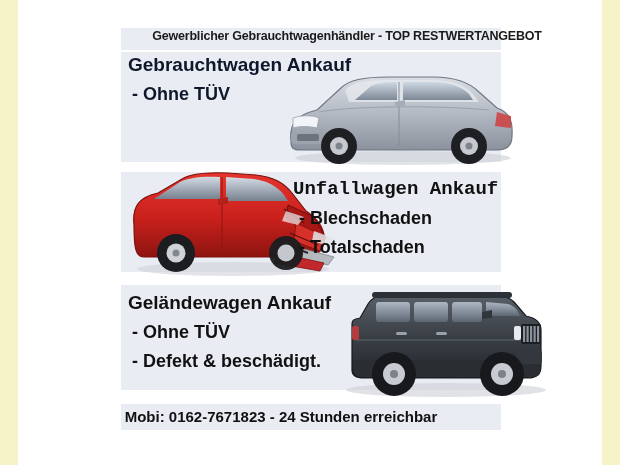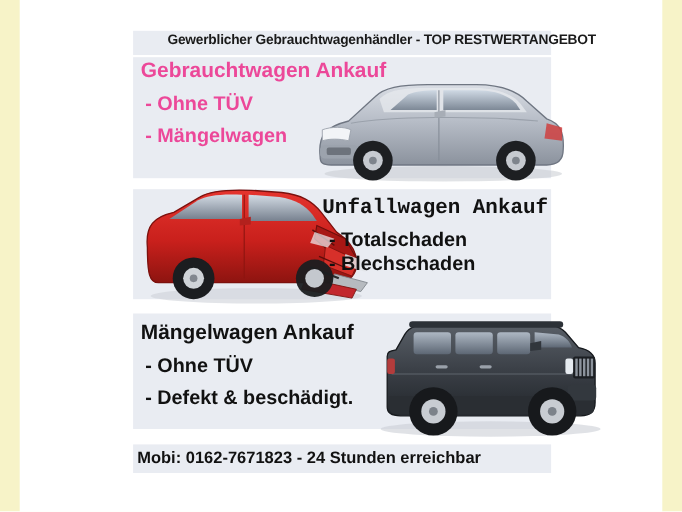--- a/index.html
+++ b/index.html
@@ -73,21 +73,21 @@
     background: #e9ecf2;
   }
   .block1-lines {
     position: absolute;
     left: 110px;
     top: 54px;
     width: 250px;
   }
   .block1-lines .ln {
     font-weight: bold;
-    color: #ec4899;
+    color: #0f172a;
     white-space: nowrap;
   }
   .block1-lines .ln1 { font-size: 19px; margin-bottom: 8px; }
   .block1-lines .ln2 { font-size: 18px; margin-bottom: 8px; padding-left: 4px;}
   .block1-lines .ln3 { font-size: 18px; padding-left: 4px;}
 
   
   .block2-bg {
     position: absolute;
     left: 103px;
@@ -221,21 +221,20 @@
       <circle cx="186" cy="86" r="18" fill="#1d1f22"></circle>
       <circle cx="186" cy="86" r="9" fill="#c6cad0"></circle>
       <circle cx="186" cy="86" r="3.5" fill="#7e848c"></circle>
 
       <path d="M112,42 L122,40 L122,46 L112,47 Z" fill="#a7adb6"></path>
     </svg>
 
     <div class="block1-lines">
       <div class="ln ln1">Gebrauchtwagen Ankauf</div>
       <div class="ln ln2">- Ohne TÜV</div>
-      <div class="ln ln3">- Mängelwagen</div>
     </div>
 
     <div class="block2-bg"></div>
 
     <svg class="car car-crashed" viewBox="0 0 210 115">
       <defs>
         <linearGradient id="bodyRed" x1="0" y1="0" x2="0" y2="1">
           <stop offset="0%" stop-color="#e5342e"></stop>
           <stop offset="55%" stop-color="#c9201c"></stop>
           <stop offset="100%" stop-color="#8d1410"></stop>
@@ -273,22 +272,22 @@
       <circle cx="48" cy="88" r="9.5" fill="#cfd3d8"></circle>
       <circle cx="48" cy="88" r="3.5" fill="#82878f"></circle>
       <circle cx="158" cy="88" r="17" fill="#1b1d20" opacity="0.95"></circle>
       <circle cx="158" cy="88" r="8.5" fill="#c4c8ce"></circle>
 
       <path d="M90,34 L100,32 L100,39 L90,40 Z" fill="#b3211d"></path>
     </svg>
 
     <div class="block2-lines">
       <div class="ln ln1">Unfallwagen Ankauf</div>
+      <div class="ln ln2">- Blechschaden</div>
       <div class="ln ln3">- Totalschaden</div>
-      <div class="ln ln2">- Blechschaden</div>
     </div>
 
     <div class="block3-bg"></div>
 
     <svg class="car car-suv" viewBox="0 0 215 125">
       <defs>
         <linearGradient id="bodyDark" x1="0" y1="0" x2="0" y2="1">
           <stop offset="0%" stop-color="#5a6068"></stop>
           <stop offset="50%" stop-color="#3b4047"></stop>
           <stop offset="100%" stop-color="#22262b"></stop>
@@ -335,21 +334,21 @@
       <circle cx="56" cy="96" r="11" fill="#c8ccd2"></circle>
       <circle cx="56" cy="96" r="4" fill="#7c828a"></circle>
       <circle cx="164" cy="96" r="22" fill="#17191c"></circle>
       <circle cx="164" cy="96" r="11" fill="#c8ccd2"></circle>
       <circle cx="164" cy="96" r="4" fill="#7c828a"></circle>
 
       <path d="M144,34 L154,32 L154,40 L144,41 Z" fill="#31363c"></path>
     </svg>
 
     <div class="block3-lines">
-      <div class="ln ln1">Mängelwagen Ankauf</div>
+      <div class="ln ln1">Geländewagen Ankauf</div>
       <div class="ln ln2">- Ohne TÜV</div>
       <div class="ln ln3">- Defekt &amp; beschädigt.</div>
     </div>
 
     <div class="footer-bg"></div>
     <div class="footer-text">Mobi: 0162-7671823 - 24 Stunden erreichbar</div>
 
   </div>
 </div>
 

